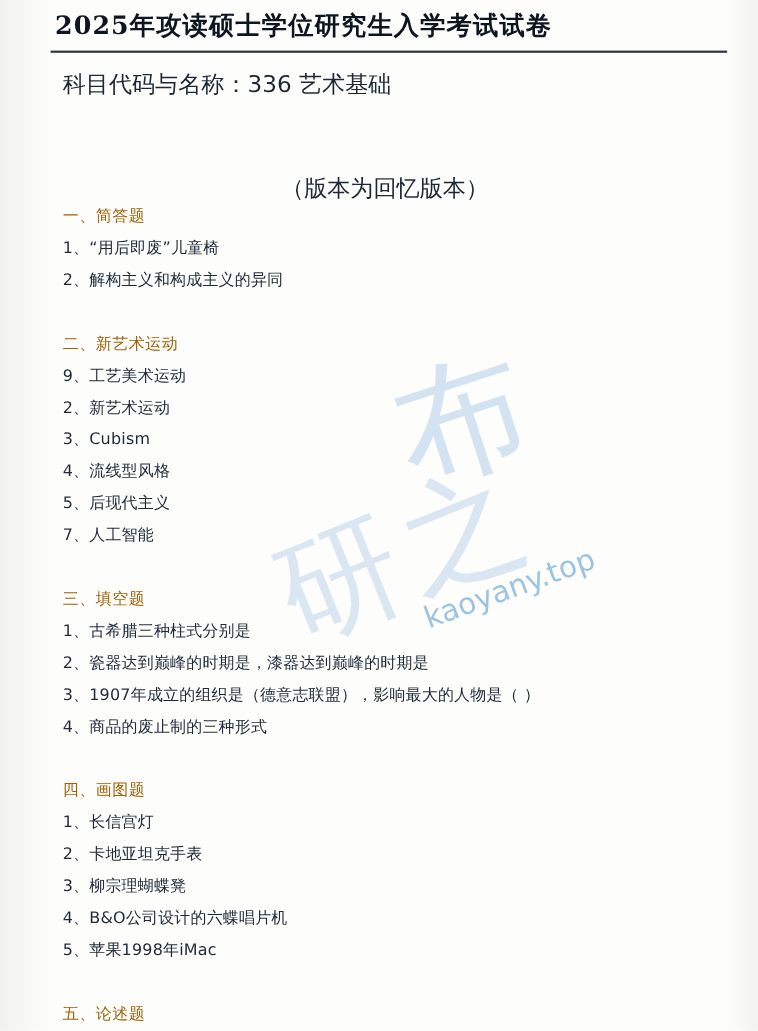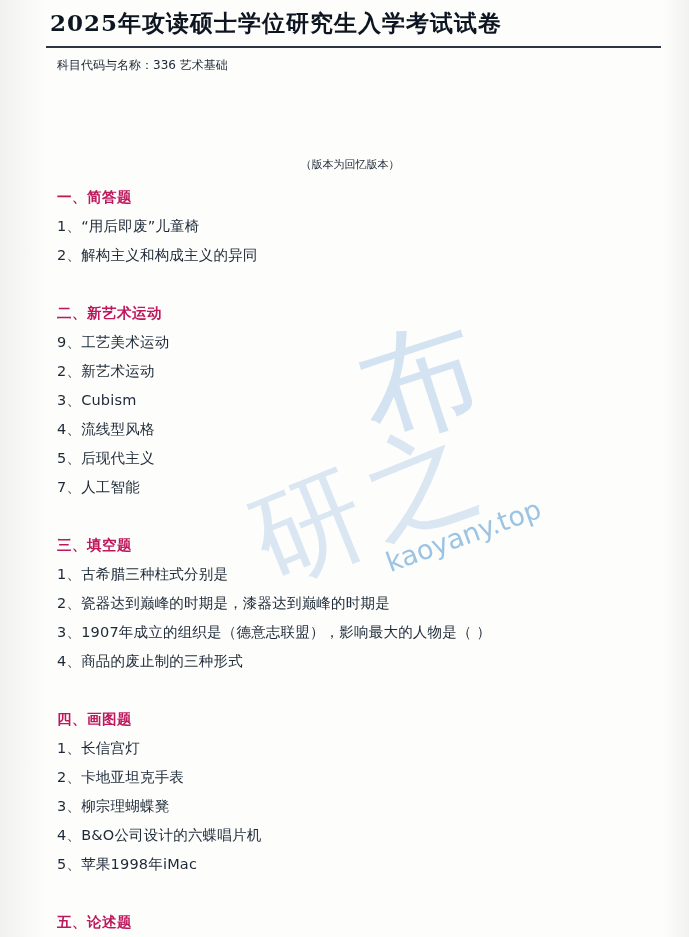--- a/index.html
+++ b/index.html
@@ -58,52 +58,52 @@
     top: 46px;
     left: 46px;
     width: 615px;
     height: 2px;
     background: #2b3642;
   }
 
   .meta {
     position: absolute;
     left: 57px;
-    top: 52px;
-    font-size: 12px;
+    top: 64px;
+    font-size: 21px;
     line-height: 27px;
     color: #1c2733;
   }
   .meta div { white-space: nowrap; }
 
   .version-note {
     position: absolute;
     top: 157px;
     left: 50px;
     width: 600px;
     text-align: center;
-    font-size: 11px;
+    font-size: 21px;
     color: #1c2733;
   }
 
   .body-text {
     position: absolute;
     left: 57px;
     top: 183px;
     width: 590px;
     font-size: 14.5px;
     color: #1d2936;
   }
   .section { margin-bottom: 0; }
   .section-head {
-    font-weight: bold;
+    font-weight: normal;
     font-size: 14.5px;
     line-height: 29px;
     letter-spacing: 0.5px;
-    color: #be185d;
+    color: #a16207;
   }
   .q-line {
     line-height: 29px;
     font-size: 14.5px;
     letter-spacing: 0.2px;
     white-space: nowrap;
   }
   .gap { height: 29px; }
 
   

